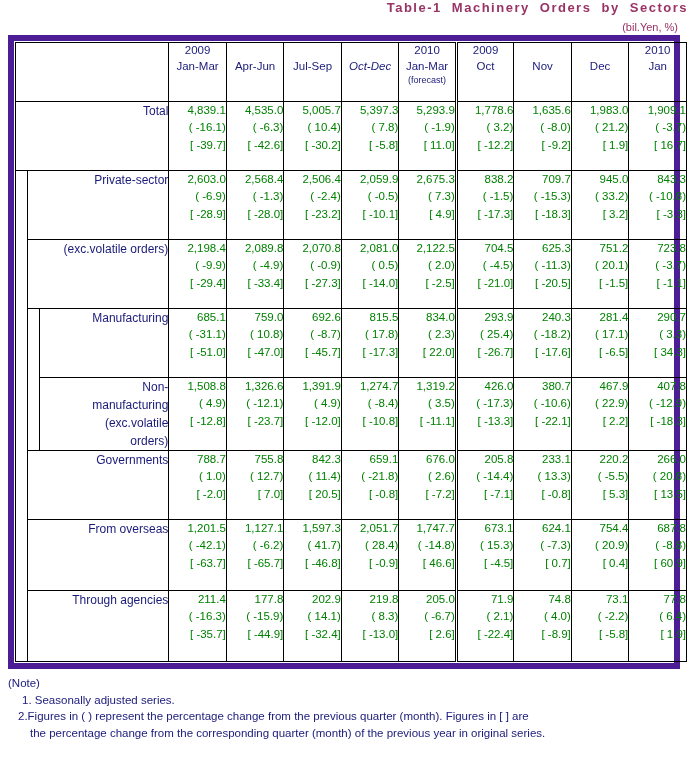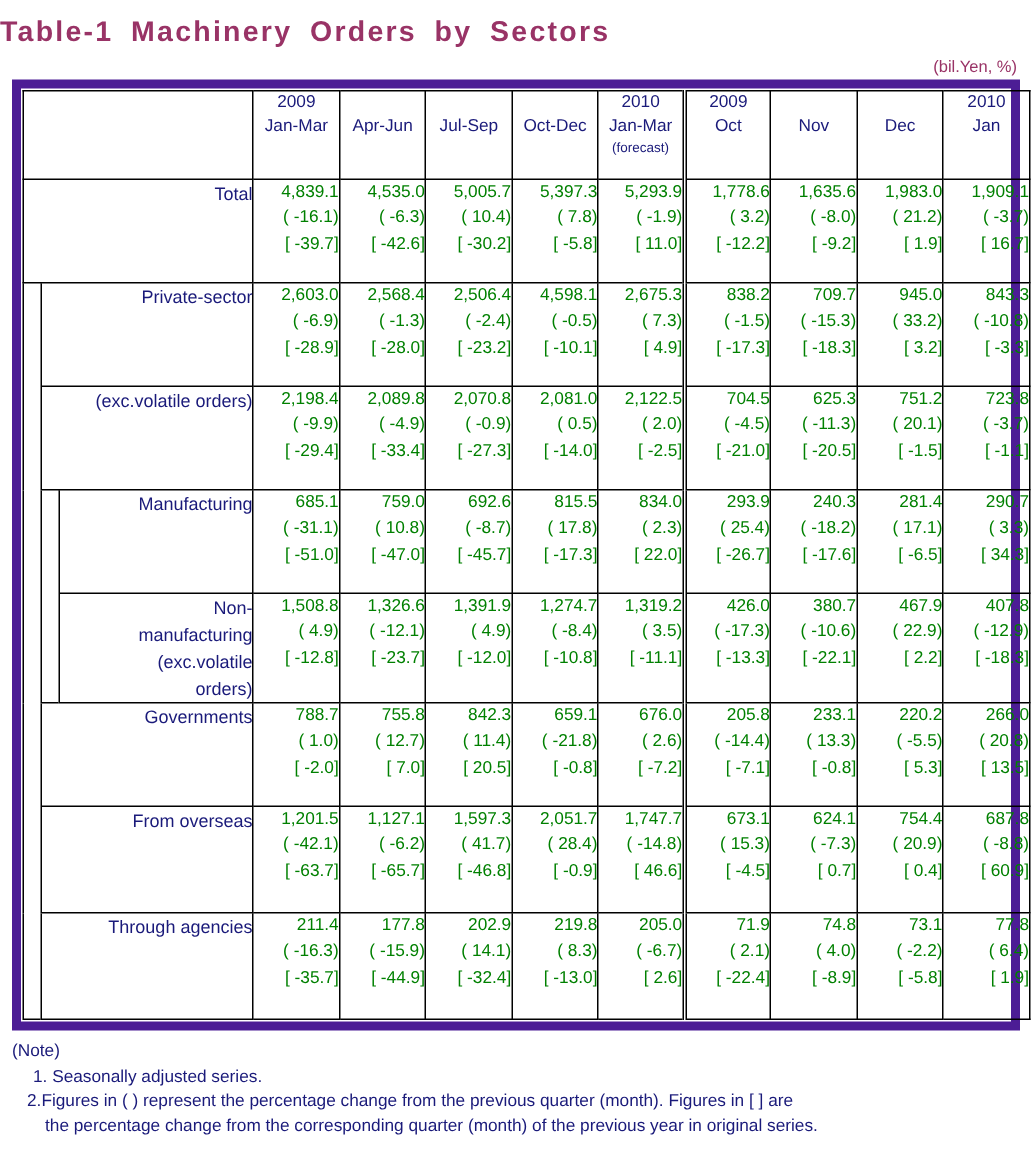--- a/index.html
+++ b/index.html
@@ -5,26 +5,25 @@
   html,body{margin:0;padding:0;background:#ffffff;}
   body{
     width:688px;height:766px;
     font-family:"Liberation Sans","DejaVu Sans",sans-serif;
     -webkit-font-smoothing:none;
   }
   .page{position:relative;width:688px;height:766px;box-sizing:border-box;}
 
   
   .title{
-    text-align:left;
+    text-align:right;
     color:#993366;
     font-weight:bold;
-    font-size:19px;
+    font-size:13px;
     letter-spacing:1.5px;
-    padding-top:11px;
     word-spacing:5px;
   }
   .unit{
     color:#993366;
     font-size:11px;
     text-align:right;
     padding-right:10px;
     padding-top:6px;
     padding-bottom:2px;
   }
@@ -153,21 +152,21 @@
               <td>
                 <span class="yr">&nbsp;</span>
                 <span style="display: block;">Apr-Jun</span>
               </td>
               <td>
                 <span class="yr">&nbsp;</span>
                 <span style="display: block;">Jul-Sep</span>
               </td>
               <td>
                 <span class="yr">&nbsp;</span>
-                <span style="display: block;">Oct-Dec</span>
+                <span style="display: block; font-style: italic;">Oct-Dec</span>
               </td>
               <td>
                 <span class="yr">2010</span>
                 <span style="display: block;">Jan-Mar</span>
                 <span class="sub">(forecast)</span>
               </td>
               <td class="sep-left">
                 <span class="yr">2009</span>
                 <span style="display: block;">Oct</span>
               </td>
@@ -248,21 +247,21 @@
                 <span class="v1">2,568.4</span>
                 <span class="v2">( -1.3)</span>
                 <span class="v3">[ -28.0]</span>
               </td>
               <td class="num">
                 <span class="v1">2,506.4</span>
                 <span class="v2">( -2.4)</span>
                 <span class="v3">[ -23.2]</span>
               </td>
               <td class="num">
-                <span class="v1">4,598.1</span>
+                <span class="v1">2,059.9</span>
                 <span class="v2">( -0.5)</span>
                 <span class="v3">[ -10.1]</span>
               </td>
               <td class="num">
                 <span class="v1">2,675.3</span>
                 <span class="v2">( 7.3)</span>
                 <span class="v3">[ 4.9]</span>
               </td>
               <td class="num sep-left">
                 <span class="v1">838.2</span>

